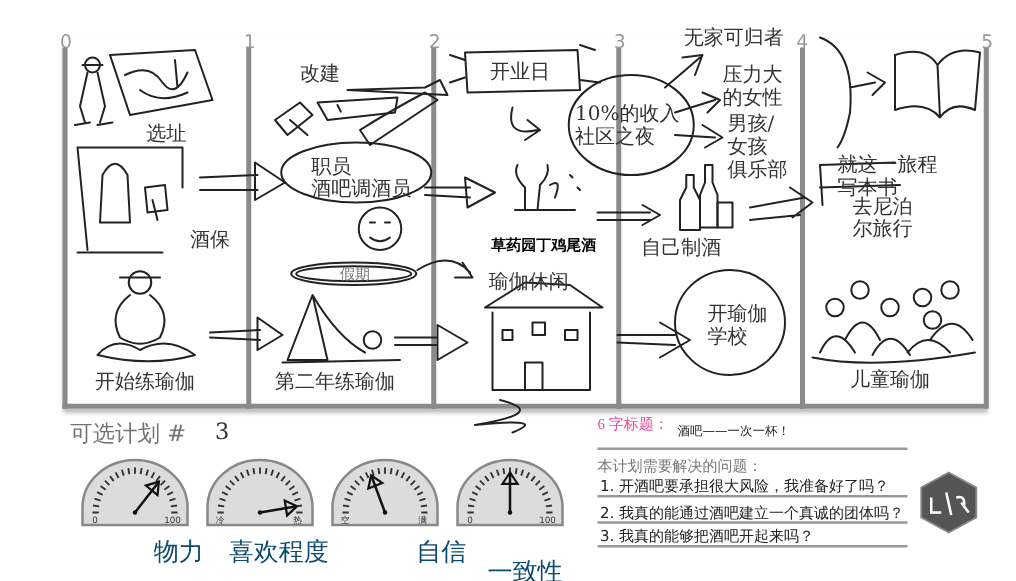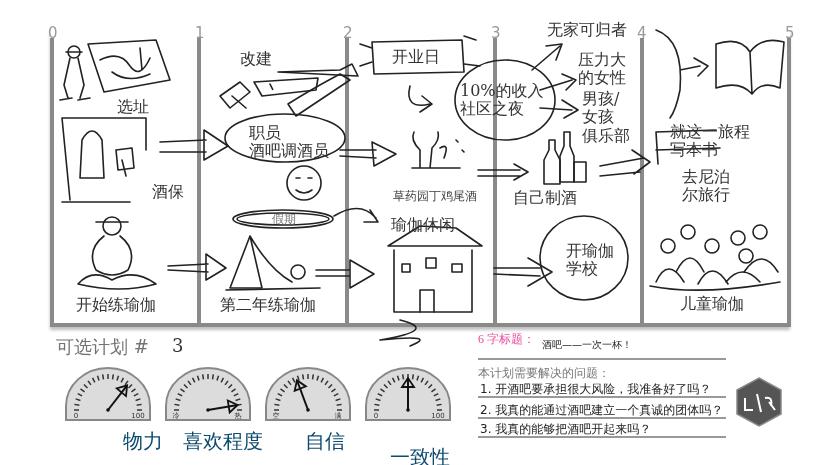--- a/index.html
+++ b/index.html
@@ -159,38 +159,38 @@
 <div class="lbl" style="left:152px;top:183px;">酒保</div>
 <div class="lbl" style="left:76px;top:296px;">开始练瑜伽</div>
 
 <div class="lbl" style="left:240px;top:50px;">改建</div>
 <div class="lbl multi" style="left:249px;top:124px;">职员
 酒吧调酒员</div>
 <div class="lbl small" style="left:272px;top:213px;color:#777;">假期</div>
 <div class="lbl" style="left:220px;top:296px;text-align:right;">第二年练瑜伽</div>
 
 <div class="lbl" style="left:392px;top:48px;">开业日</div>
-<div class="lbl small" style="left:393px;top:190px;color:#404040;">草药园丁鸡尾酒</div>
+<div class="lbl small" style="left:393px;top:190px;color:#000000;font-weight:bold;">草药园丁鸡尾酒</div>
 <div class="lbl" style="left:391px;top:217px;font-family:Liberation Mono, monospace;">瑜伽休闲</div>
 
 <div class="lbl multi" style="left:460px;top:82px;">10%的收入
 社区之夜</div>
 <div class="lbl" style="left:547px;top:21px;">无家可归者</div>
 <div class="lbl multi" style="left:578px;top:51px;">压力大
 的女性</div>
 <div class="lbl multi" style="left:582px;top:90px;">男孩/
 女孩
 俱乐部</div>
 <div class="lbl" style="left:513px;top:189px;">自己制酒</div>
 <div class="lbl multi" style="left:566px;top:242px;">开瑜伽
 学校</div>
 
 <div class="lbl multi" style="left:670px;top:95px;margin-top:28px;">就这一旅程
 写本书</div>
-<div class="lbl multi" style="left:682px;top:168px;">去尼泊
+<div class="lbl multi" style="left:682px;top:156px;">去尼泊
 尔旅行</div>
 <div class="lbl" style="left:680px;top:295px;">儿童瑜伽</div>
 
 <div class="plan-label">可选计划 #</div>
 <div class="plan-num">3</div>
 
 <div id="gauges">
     <svg class="gauge" viewBox="0 0 92 64" style="left: 62px;">
       <path d="M4 58 L4 44 A42 38 0 0 1 88 44 L88 58 Z" fill="#dcdcdc" stroke="#888" stroke-width="2"></path>
       <line x1="12" y1="47.99999999999999" x2="17" y2="47.99999999999999" stroke="#333" stroke-width="1.5"></line>
@@ -273,21 +273,21 @@
       <line x1="76.29422182240451" y1="31.656342009376313" x2="71.83918920146267" y2="33.92629450807405" stroke="#333" stroke-width="1.5"></line>
       <line x1="78.33592155403522" y1="36.875388202501895" x2="73.58063897255946" y2="38.42047317437663" stroke="#333" stroke-width="1.5"></line>
       <line x1="79.58140358023468" y1="42.368359258551685" x2="74.64296187725898" y2="43.15053158375284" stroke="#333" stroke-width="1.5"></line>
       <line x1="80" y1="48" x2="75" y2="48" stroke="#333" stroke-width="1.5"></line>
       <text x="14" y="56" font-size="7" fill="#333" font-family="DejaVu Sans, sans-serif" text-anchor="middle">空</text>
       <text x="76" y="56" font-size="7" fill="#333" font-family="DejaVu Sans, sans-serif" text-anchor="middle">满</text>
       <line x1="46" y1="48" x2="34.95626341945966" y2="18.247152451575957" stroke="#111" stroke-width="2"></line>
       <path d="M34.95626341945966 18.247152451575957 L32.69072547829225 28.823888140678285 L43.848043308951276 24.406393508462152 Z" fill="none" stroke="#111" stroke-width="1.8"></path>
       <circle cx="46" cy="48" r="1.8" fill="#111"></circle>
     </svg>
-    <div class="gauge-label" style="left: 235px;">自信</div>
+    <div class="gauge-label" style="left: 263px;">自信</div>
     <svg class="gauge" viewBox="0 0 92 64" style="left: 362px;">
       <path d="M4 58 L4 44 A42 38 0 0 1 88 44 L88 58 Z" fill="#dcdcdc" stroke="#888" stroke-width="2"></path>
       <line x1="12" y1="47.99999999999999" x2="17" y2="47.99999999999999" stroke="#333" stroke-width="1.5"></line>
       <line x1="12.418596419765322" y1="42.368359258551685" x2="17.35703812274101" y2="43.15053158375284" stroke="#333" stroke-width="1.5"></line>
       <line x1="13.664078445964783" y1="36.87538820250189" x2="18.419361027440548" y2="38.420473174376625" stroke="#333" stroke-width="1.5"></line>
       <line x1="15.705778177595494" y1="31.656342009376313" x2="20.160810798537334" y2="33.92629450807405" stroke="#333" stroke-width="1.5"></line>
       <line x1="18.493422191251792" y1="26.839730917470963" x2="22.53850716312653" y2="29.77865717893333" stroke="#333" stroke-width="1.5"></line>
       <line x1="21.958369439657385" y1="22.544155877284286" x2="25.493903345590123" y2="26.079689783217024" stroke="#333" stroke-width="1.5"></line>
       <line x1="26.015301422055916" y1="18.87538820250189" x2="28.954227683518283" y2="22.920473174376628" stroke="#333" stroke-width="1.5"></line>
       <line x1="30.56432300885541" y1="15.923765129218758" x2="32.834275507553144" y2="20.378797750160594" stroke="#333" stroke-width="1.5"></line>

